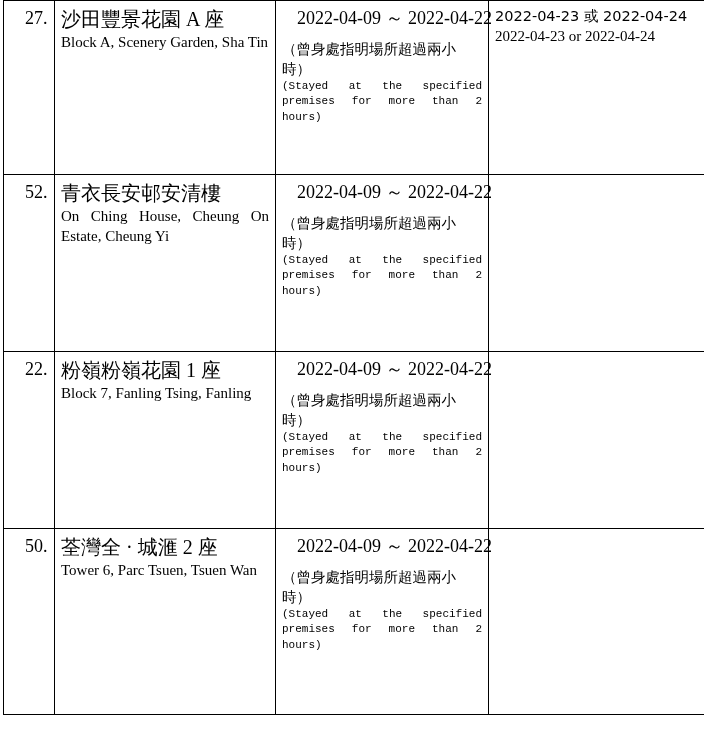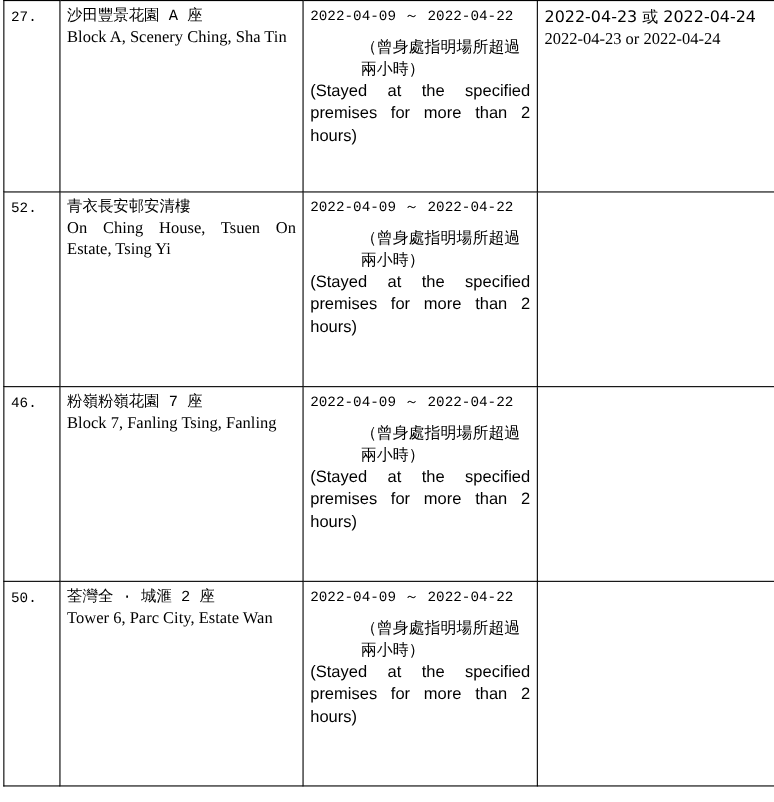--- a/index.html
+++ b/index.html
@@ -41,52 +41,52 @@
     width: 208px;
   }
   td.col-dates {
     width: 200px;
   }
   td.col-test {
     width: 222px;
     border-right: 1px solid #000000;
   }
   .zh {
-    font-family: Liberation Mono, monospace;
-    font-size: 14px;
+    font-family: Liberation Serif, serif;
+    font-size: 20px;
     line-height: 1.35;
   }
   .en {
     font-family: "Liberation Serif", "DejaVu Serif", serif;
     font-size: 15px;
     line-height: 1.3;
     text-align: justify;
     text-align-last: left;
   }
   .en.justify-block {
     text-align: justify;
   }
   .date-range {
-    font-family: Liberation Mono, monospace;
-    font-size: 13px;
+    font-family: Liberation Serif, serif;
+    font-size: 18px;
     line-height: 1.35;
     white-space: nowrap;
+    margin-left: 15px;
   }
   .gap {
     height: 9px;
   }
   .note-zh {
     font-family: "DejaVu Sans", "Liberation Sans", sans-serif;
     font-size: 14.5px;
     line-height: 1.38;
-    margin-left: 46px;
   }
   .note-en {
-    font-family: Liberation Sans, sans-serif;
-    font-size: 15px;
+    font-family: Liberation Mono, monospace;
+    font-size: 11px;
     line-height: 1.38;
     text-align: justify;
     text-align-last: left;
   }
   .test-line {
     font-family: "DejaVu Sans", "Liberation Sans", sans-serif;
     font-size: 14.5px;
     line-height: 1.4;
     white-space: nowrap;
   }
@@ -104,81 +104,81 @@
 
 <div class="page">
   <table class="premises-table">
     <tbody>
       <tr class="row-27">
         <td class="col-num">
           <span class="date-range">27.</span>
         </td>
         <td class="col-name">
           <div class="zh">沙田豐景花園 A 座</div>
-          <div class="en justify-block">Block A, Scenery Ching, Sha Tin</div>
+          <div class="en justify-block">Block A, Scenery Garden, Sha Tin</div>
         </td>
         <td class="col-dates">
           <div class="date-range">2022-04-09 ～ 2022-04-22</div>
           <div class="gap"></div>
           <div class="note-zh">（曾身處指明場所超過兩小時）</div>
           <div class="note-en">(Stayed at the specified premises for more than 2 hours)</div>
         </td>
         <td class="col-test">
           <div class="test-line">2022-04-23 或 2022-04-24</div>
           <div class="test-line en-line">2022-04-23 or 2022-04-24</div>
         </td>
       </tr>
 
       <tr class="row-28">
         <td class="col-num">
           <span class="date-range">52.</span>
         </td>
         <td class="col-name">
           <div class="zh">青衣長安邨安清樓</div>
-          <div class="en justify-block">On Ching House, Tsuen On Estate, Tsing Yi</div>
+          <div class="en justify-block">On Ching House, Cheung On Estate, Cheung Yi</div>
         </td>
         <td class="col-dates">
           <div class="date-range">2022-04-09 ～ 2022-04-22</div>
           <div class="gap"></div>
           <div class="note-zh">（曾身處指明場所超過兩小時）</div>
           <div class="note-en">(Stayed at the specified premises for more than 2 hours)</div>
         </td>
         <td class="col-test">
           <div class="test-line"></div>
           <div class="test-line en-line"></div>
         </td>
       </tr>
 
       <tr class="row-29">
         <td class="col-num">
-          <span class="date-range">46.</span>
+          <span class="date-range">22.</span>
         </td>
         <td class="col-name">
-          <div class="zh">粉嶺粉嶺花園 7 座</div>
+          <div class="zh">粉嶺粉嶺花園 1 座</div>
           <div class="en justify-block">Block 7, Fanling Tsing, Fanling</div>
         </td>
         <td class="col-dates">
           <div class="date-range">2022-04-09 ～ 2022-04-22</div>
           <div class="gap"></div>
           <div class="note-zh">（曾身處指明場所超過兩小時）</div>
           <div class="note-en">(Stayed at the specified premises for more than 2 hours)</div>
         </td>
         <td class="col-test">
           <div class="test-line"></div>
           <div class="test-line en-line"></div>
         </td>
       </tr>
 
       <tr class="row-30">
         <td class="col-num">
           <span class="date-range">50.</span>
         </td>
         <td class="col-name">
           <div class="zh">荃灣全 · 城滙 2 座</div>
-          <div class="en justify-block">Tower 6, Parc City, Estate Wan</div>
+          <div class="en justify-block">Tower 6, Parc Tsuen, Tsuen Wan</div>
         </td>
         <td class="col-dates">
           <div class="date-range">2022-04-09 ～ 2022-04-22</div>
           <div class="gap"></div>
           <div class="note-zh">（曾身處指明場所超過兩小時）</div>
           <div class="note-en">(Stayed at the specified premises for more than 2 hours)</div>
         </td>
         <td class="col-test">
           <div class="test-line"></div>
           <div class="test-line en-line"></div>

